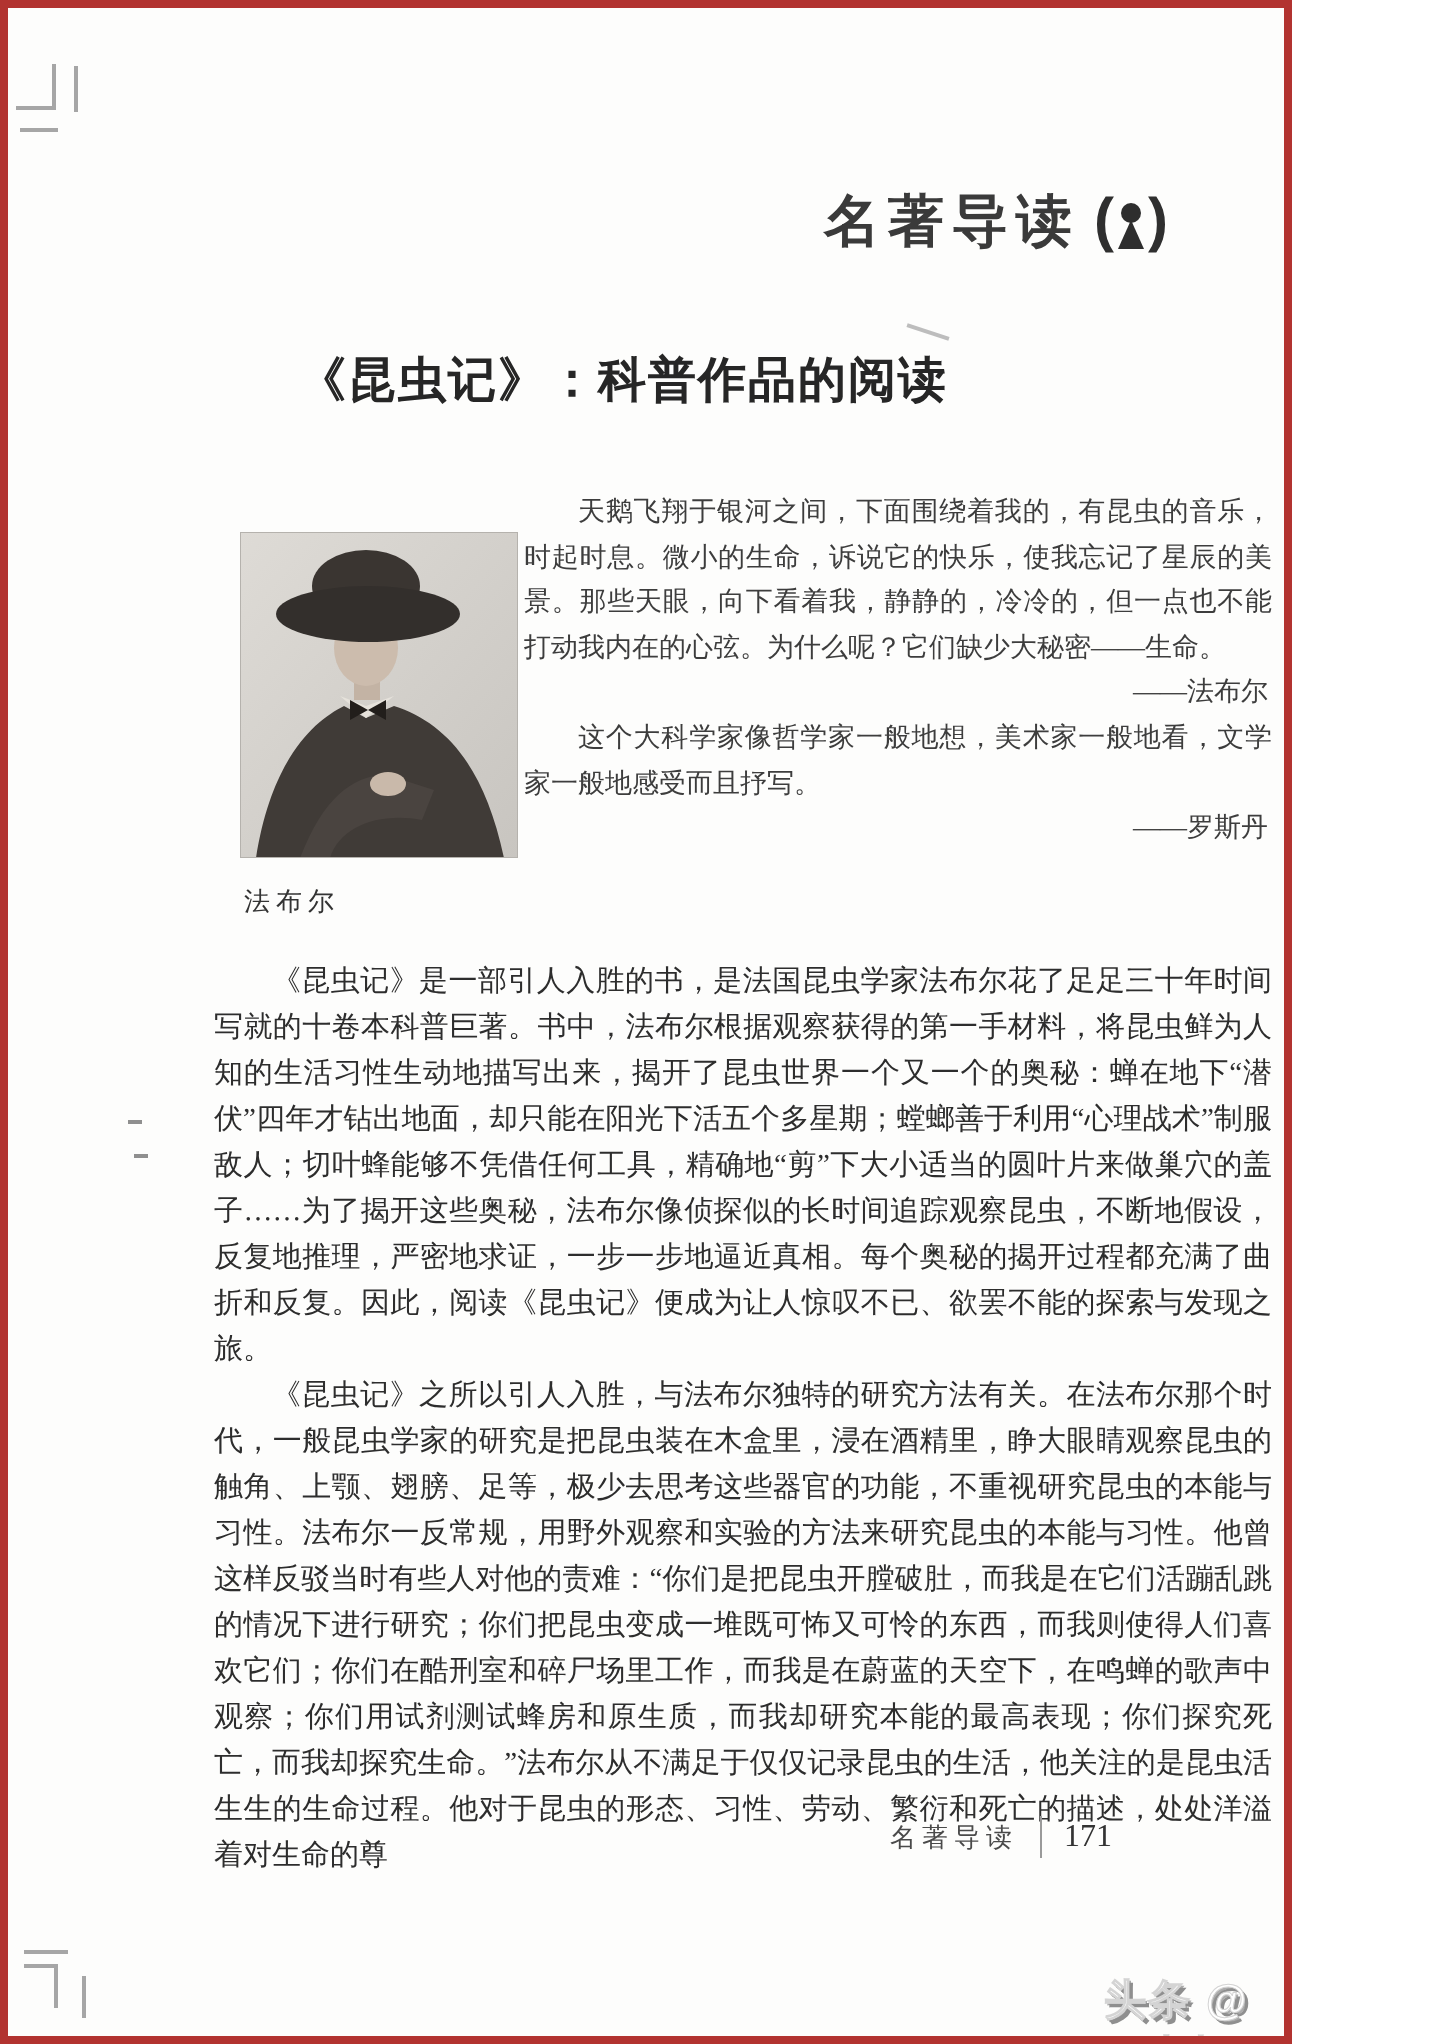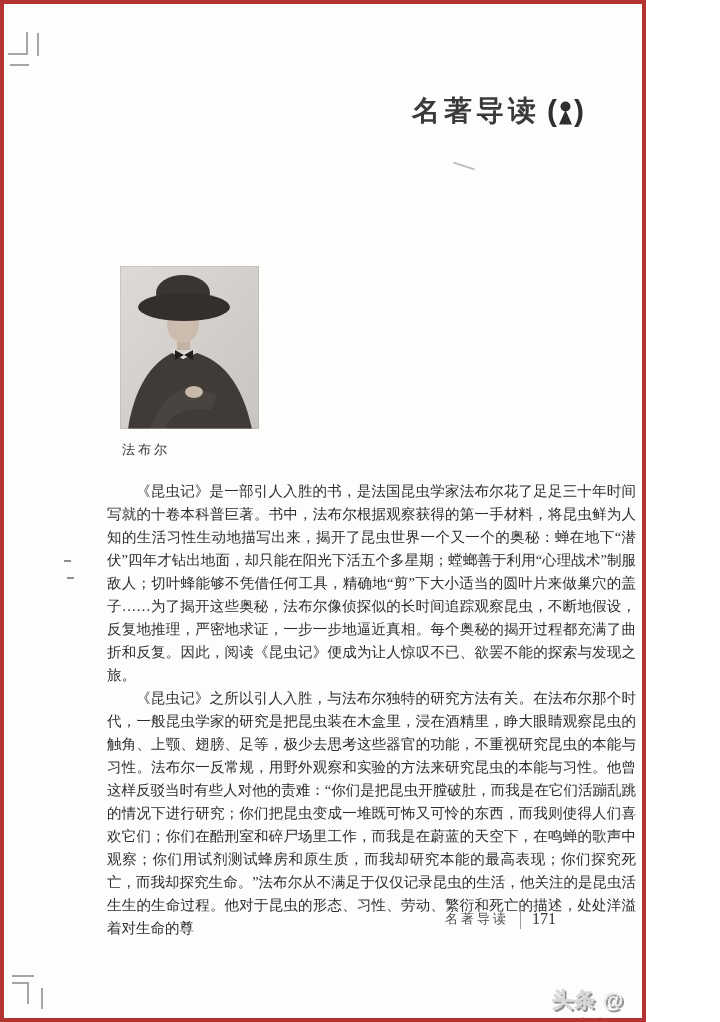--- a/index.html
+++ b/index.html
@@ -98,20 +98,21 @@
     <span class="header-icon">
       <span class="paren">(</span>
       <svg width="15" height="24" viewBox="0 0 15 24">
         <circle cx="7.5" cy="5.5" r="5" fill="#2e2e2e"></circle>
         <path d="M7.5 9 L1 23.5 L14 23.5 Z" fill="#2e2e2e"></path>
       </svg>
       <span class="paren">)</span>
     </span>
   </div>
 
+  <h1 class="title">《昆虫记》：科普作品的阅读</h1>
 
   <figure class="portrait">
     <svg width="139" height="163" viewBox="0 0 139 163">
       <defs>
         <linearGradient id="bgG" x1="0" y1="0" x2="1" y2="1">
           <stop offset="0" stop-color="#dedbd6"></stop>
             <stop offset="1" stop-color="#c8c5c0"></stop>
         </linearGradient>
       </defs>
       <rect width="139" height="163" fill="url(#bgG)"></rect>
@@ -123,20 +124,26 @@
       <path d="M55 84 L64 89 L55 94 Z" fill="#221e1b"></path>
       <path d="M73 84 L64 89 L73 94 Z" fill="#221e1b"></path>
       <ellipse cx="63" cy="58" rx="16" ry="19" fill="#ccbcad"></ellipse>
       <ellipse cx="63" cy="27" rx="27" ry="18" fill="#3a3531"></ellipse>
       <ellipse cx="64" cy="41" rx="46" ry="14" fill="#332f2c"></ellipse>
       <rect x="0" y="0" width="139" height="163" fill="none" stroke="#b5b2ad" stroke-width="1"></rect>
     </svg>
     <figcaption>法布尔</figcaption>
   </figure>
 
+  <div class="quote">
+    <p>天鹅飞翔于银河之间，下面围绕着我的，有昆虫的音乐，时起时息。微小的生命，诉说它的快乐，使我忘记了星辰的美景。那些天眼，向下看着我，静静的，冷冷的，但一点也不能打动我内在的心弦。为什么呢？它们缺少大秘密——生命。</p>
+    <p class="attr">——法布尔</p>
+    <p>这个大科学家像哲学家一般地想，美术家一般地看，文学家一般地感受而且抒写。</p>
+    <p class="attr">——罗斯丹</p>
+  </div>
 
   <div class="bodytext">
     <p>《昆虫记》是一部引人入胜的书，是法国昆虫学家法布尔花了足足三十年时间写就的十卷本科普巨著。书中，法布尔根据观察获得的第一手材料，将昆虫鲜为人知的生活习性生动地描写出来，揭开了昆虫世界一个又一个的奥秘：蝉在地下“潜伏”四年才钻出地面，却只能在阳光下活五个多星期；螳螂善于利用“心理战术”制服敌人；切叶蜂能够不凭借任何工具，精确地“剪”下大小适当的圆叶片来做巢穴的盖子……为了揭开这些奥秘，法布尔像侦探似的长时间追踪观察昆虫，不断地假设，反复地推理，严密地求证，一步一步地逼近真相。每个奥秘的揭开过程都充满了曲折和反复。因此，阅读《昆虫记》便成为让人惊叹不已、欲罢不能的探索与发现之旅。</p>
     <p>《昆虫记》之所以引人入胜，与法布尔独特的研究方法有关。在法布尔那个时代，一般昆虫学家的研究是把昆虫装在木盒里，浸在酒精里，睁大眼睛观察昆虫的触角、上颚、翅膀、足等，极少去思考这些器官的功能，不重视研究昆虫的本能与习性。法布尔一反常规，用野外观察和实验的方法来研究昆虫的本能与习性。他曾这样反驳当时有些人对他的责难：“你们是把昆虫开膛破肚，而我是在它们活蹦乱跳的情况下进行研究；你们把昆虫变成一堆既可怖又可怜的东西，而我则使得人们喜欢它们；你们在酷刑室和碎尸场里工作，而我是在蔚蓝的天空下，在鸣蝉的歌声中观察；你们用试剂测试蜂房和原生质，而我却研究本能的最高表现；你们探究死亡，而我却探究生命。”法布尔从不满足于仅仅记录昆虫的生活，他关注的是昆虫活生生的生命过程。他对于昆虫的形态、习性、劳动、繁衍和死亡的描述，处处洋溢着对生命的尊</p>
   </div>
 
   <div class="footer">
     <span class="footer-section">名著导读</span>
     <span class="footer-divider"></span>
     <span class="footer-page">171</span>

